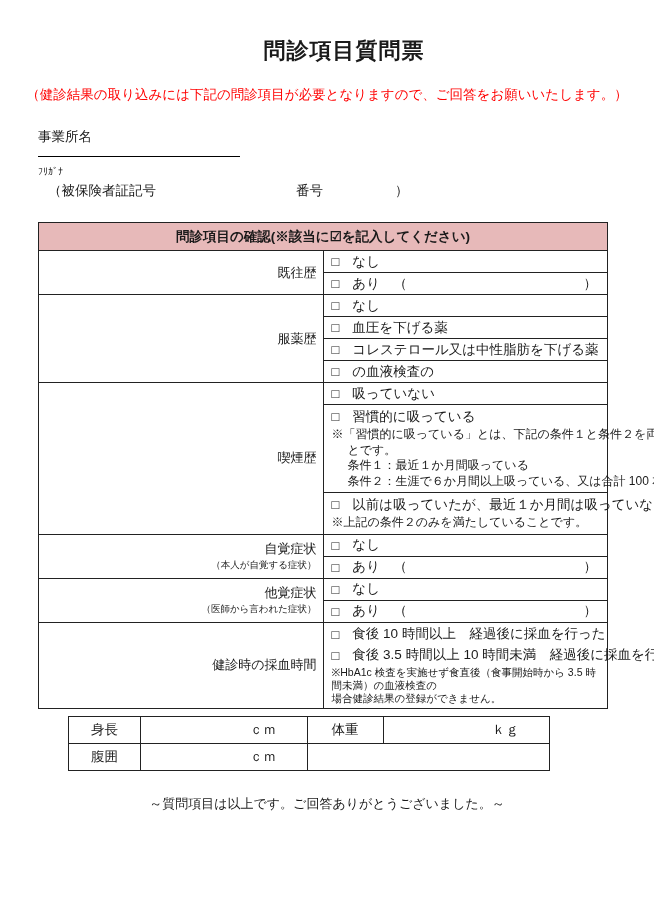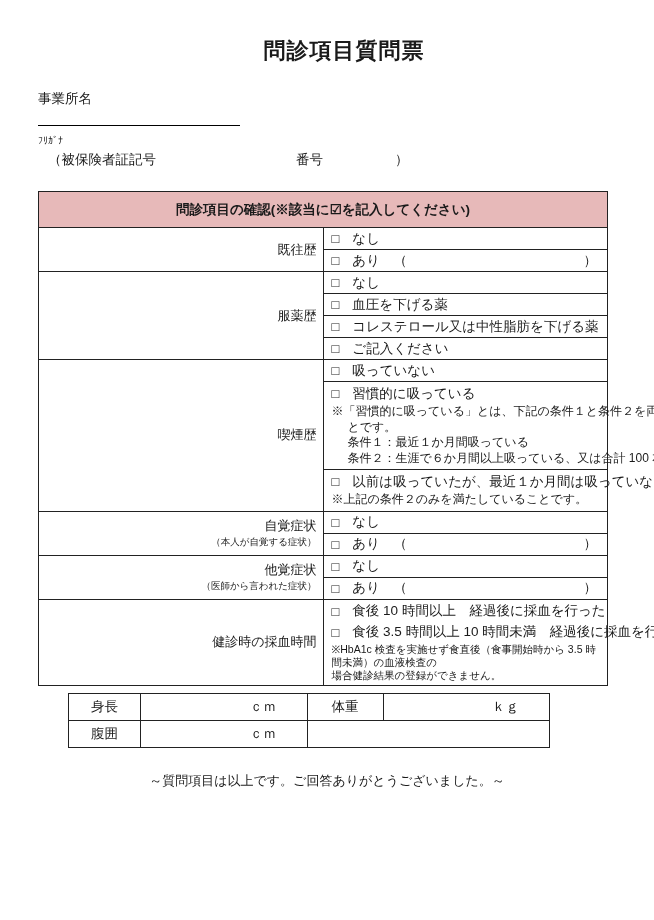--- a/index.html
+++ b/index.html
@@ -5,33 +5,33 @@
   * { margin:0; padding:0; box-sizing:border-box; }
   html,body { background:#ffffff; }
   body { font-family:"Liberation Sans", sans-serif; color:#1a1a1a; }
   .page { position:relative; width:654px; height:920px; background:#fff; overflow:hidden; }
 
   .title { text-align:center; font-size:22px; font-weight:bold; padding-top:36px; letter-spacing:1px;margin-left:34px; }
   .red-note { color:#ff0000; text-align:center; font-size:13.5px; margin-top:20px; }
 
   .id-block { margin:24px 0 0 38px; font-size:13.5px; width:560px; }
   .uline { display:inline-flex; justify-content:space-between; align-items:flex-start;
-           border-bottom:1px solid #000; padding-bottom:17px; }
+           border-bottom:1px solid #000; padding-bottom:10px; }
   .office-u { width:202px; }
   .furigana { font-size:10px; margin-top:9px; }
   .name-line { display:flex; align-items:flex-end; margin-top:5px; }
   .name-u { width:187px; }
   .ins-prefix { margin-left:10px; }
   .num-label { margin-left:140px; }
   .close-p { margin-left:72px; }
 
   table.survey { border-collapse:collapse; margin:22px 0 0 38px; width:570px;
                  font-size:13.5px; table-layout:fixed; }
   table.survey td { border:1px solid #222; vertical-align:middle; }
-  td.hdr { background:#e7b9b9; text-align:center; font-weight:bold; height:36px; font-size:13.5px; }
+  td.hdr { background:#e7b9b9; text-align:center; font-weight:bold; height:28px; font-size:13.5px; }
   td.lbl { width:137px; text-align:right; font-size:13px; padding:1px 6px; }
   .sublbl { font-size:9.5px; margin-top:1px; }
   td.opt-cell { padding:0 10px 0 8px; }
   .opt { display:flex; align-items:center; height:21px; }
   .cb { font-size:13px; margin-right:13px; }
   .opt .txt { white-space:nowrap; }
   .fill { flex:1 1 auto; }
   .note { font-size:12px; line-height:15.5px; white-space:nowrap; }
   .note.indent { padding-left:16px; }
   .note.small { font-size:10.5px; line-height:13px; white-space:normal; }
@@ -47,20 +47,21 @@
 
   .footer1 { text-align:center; font-size:13px; margin-top:24px; }
   .footer2 { text-align:center; font-size:13px; margin-top:7px; }
 </style>
 </head>
 <body>
 
 <div class="page">
 
   <div class="title">問診項目質問票</div>
+  <div class="red-note">（健診結果の取り込みには下記の問診項目が必要となりますので、ご回答をお願いいたします。）</div>
 
   <div class="id-block">
     <div>
       <span class="uline office-u">
         <span>事業所名</span>
       </span>
     </div>
     <div class="furigana">ﾌﾘｶﾞﾅ</div>
     <div class="name-line">
       <span class="ins-prefix">（被保険者証記号</span>
@@ -117,21 +118,21 @@
           <div class="opt">
             <span class="cb">□</span>
             <span class="txt">コレステロール又は中性脂肪を下げる薬</span>
           </div>
         </td>
       </tr>
       <tr>
         <td class="opt-cell">
           <div class="opt">
             <span class="cb">□</span>
-            <span class="txt">ご記入ください</span>
+            <span class="txt">の血液検査の</span>
           </div>
         </td>
       </tr>
 
       <tr>
         <td class="lbl" rowspan="3">喫煙歴</td>
         <td class="opt-cell">
           <div class="opt">
             <span class="cb">□</span>
             <span class="txt">吸っていない</span>

